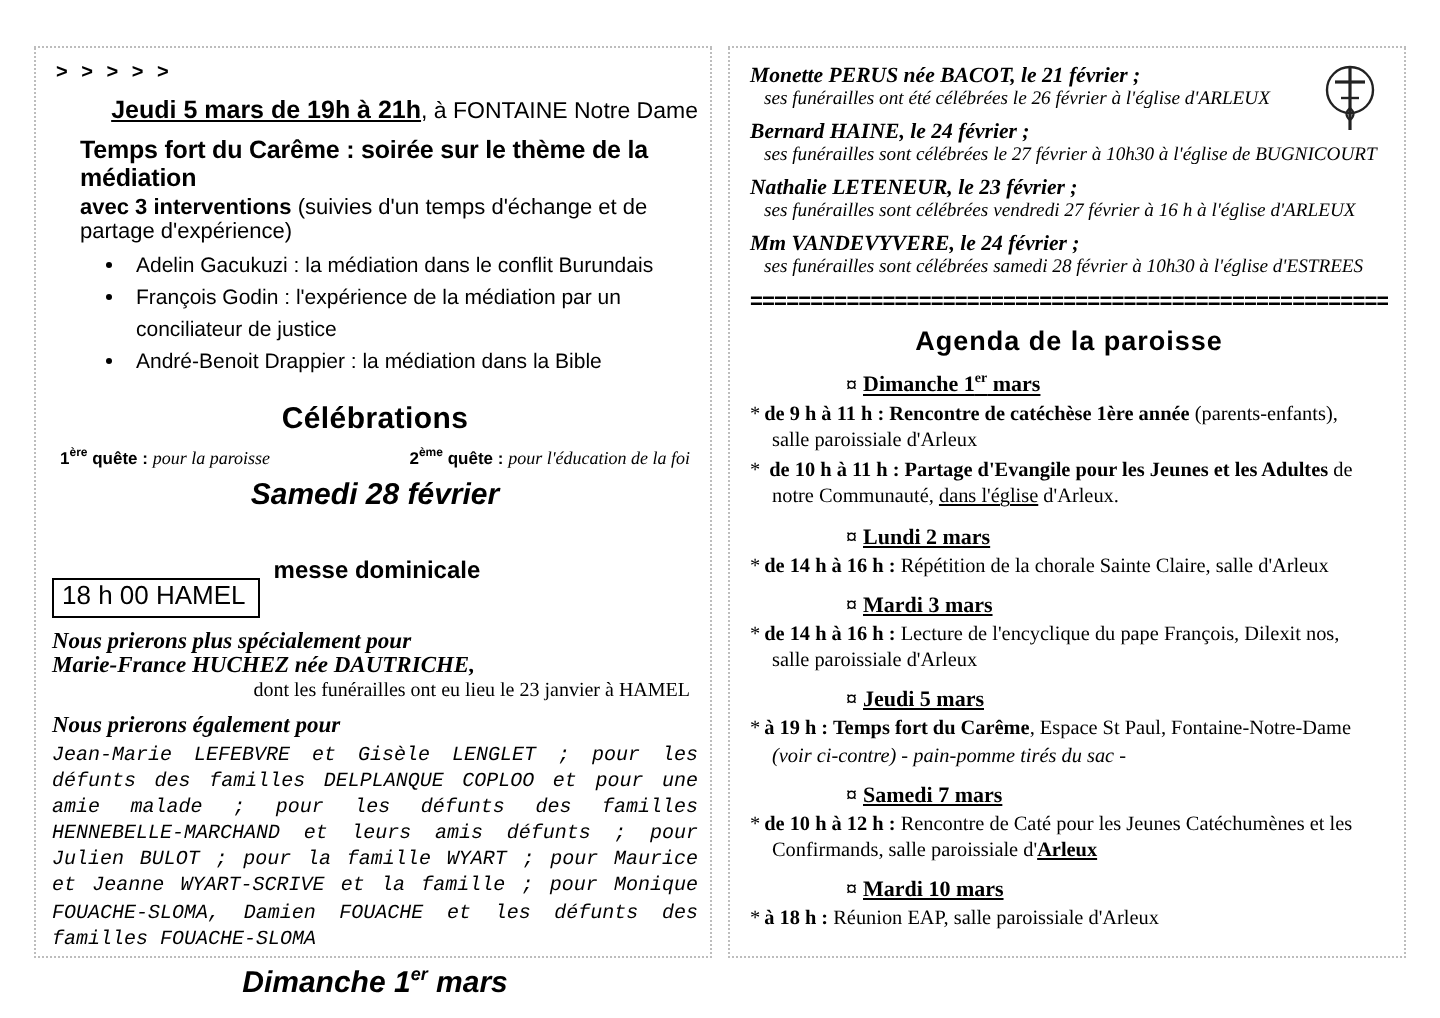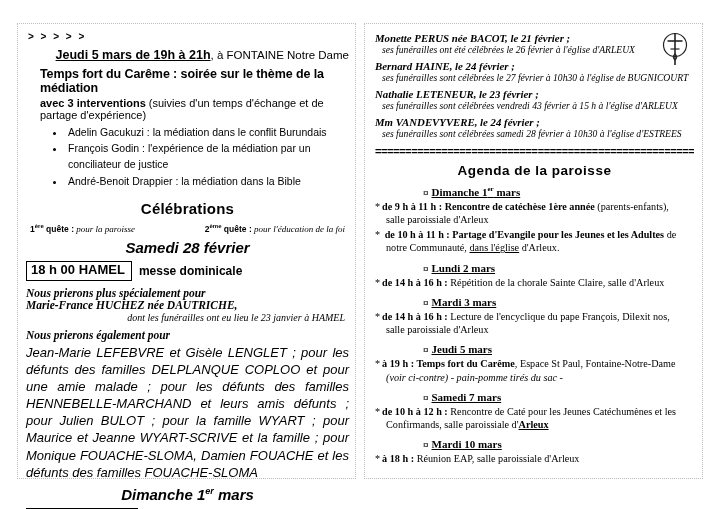--- a/index.html
+++ b/index.html
@@ -117,23 +117,24 @@
 
   .mass-row {
     display: flex;
     align-items: center;
     margin-top: 5px;
     font-size: 12.5px;
   }
   .mass-time {
     border: 1px solid #000;
     padding: 1px 6px 2px 4px;
-    font-weight: bold;
+    font-weight: normal;
     font-size: 13px;
     line-height: 1.15;
+    margin-top: 28px;
   }
   .mass-label {
     margin-left: 7px;
     font-weight: bold;
     font-size: 12px;
   }
 
   .pray-head {
     font-family: "Liberation Serif", serif;
     font-weight: bold;
@@ -142,30 +143,29 @@
     margin-top: 6px;
   }
   .pray-name {
     font-family: "Liberation Serif", serif;
     font-weight: bold;
     font-style: italic;
     font-size: 11.5px;
   }
   .pray-fun {
     font-family: "Liberation Serif", serif;
-    font-style: italic;
     font-size: 10px;
     text-align: right;
     padding-right: 4px;
     margin-top: 1px;
   }
   .pray-body {
-    font-family: Liberation Sans, sans-serif;
-    font-style: italic;
-    font-size: 13px;
+    font-family: Liberation Mono, monospace;
+    font-style: italic;
+    font-size: 10px;
     line-height: 1.32;
     text-align: justify;
     margin-top: 3px;
   }
 
   
   .deaths-head {
     font-family: "Liberation Serif", serif;
     font-weight: bold;
     font-style: italic;
@@ -316,21 +316,21 @@
     <div class="death-entry">
       <div class="death-name">Monette PERUS née BACOT, le 21 février ;</div>
       <div class="death-fun">ses funérailles ont été célébrées le 26 février à l'église d'ARLEUX</div>
     </div>
     <div class="death-entry">
       <div class="death-name">Bernard HAINE, le 24 février ;</div>
       <div class="death-fun">ses funérailles sont célébrées le 27 février à 10h30 à l'église de BUGNICOURT</div>
     </div>
     <div class="death-entry">
       <div class="death-name">Nathalie LETENEUR, le 23 février ;</div>
-      <div class="death-fun">ses funérailles sont célébrées vendredi 43 février à 15 h à l'église d'ARLEUX</div>
+      <div class="death-fun">ses funérailles sont célébrées vendredi 27 février à 16 h à l'église d'ARLEUX</div>
     </div>
     <div class="death-entry">
       <div class="death-name">Mm VANDEVYVERE, le 24 février ;</div>
       <div class="death-fun">ses funérailles sont célébrées samedi 28 février à 10h30 à l'église d'ESTREES</div>
     </div>
 
     <div class="sep-eq">================================================================</div>
 
     <div class="agenda-title">Agenda de la paroisse</div>
 

